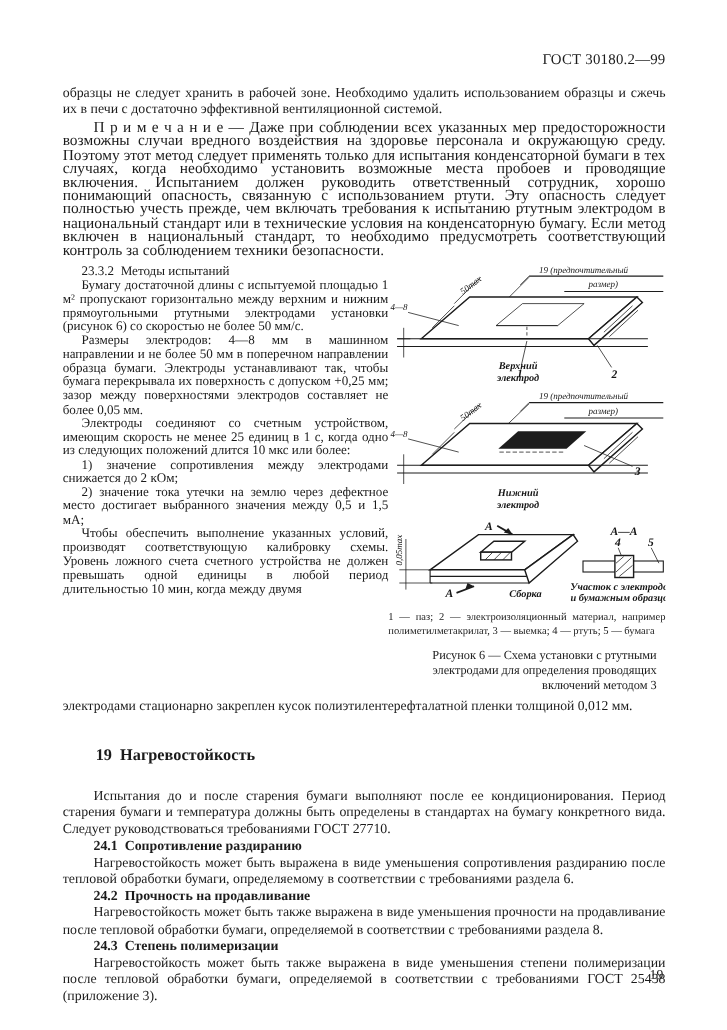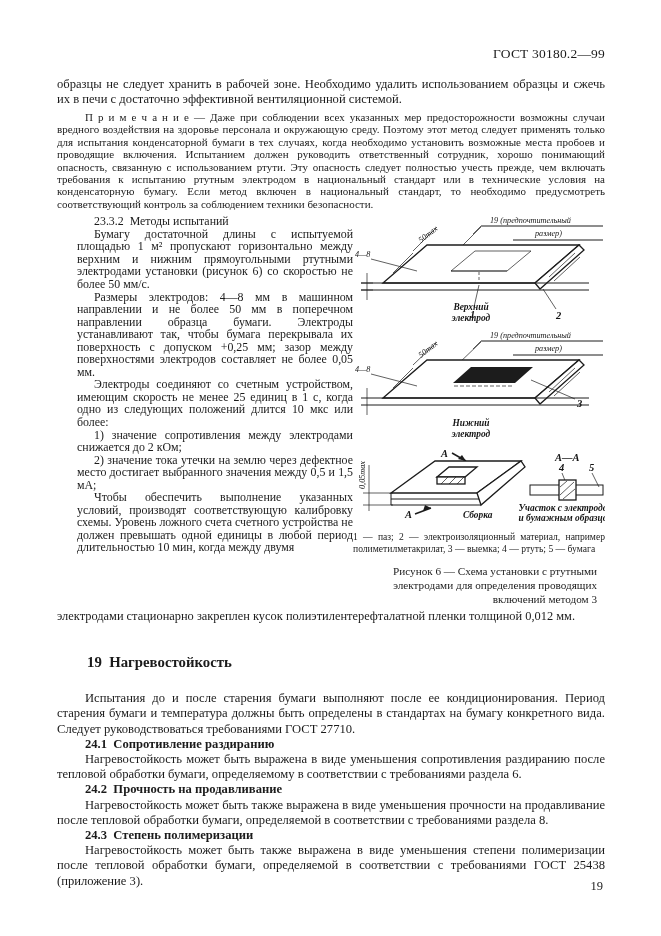--- a/index.html
+++ b/index.html
@@ -5,23 +5,23 @@
   * { margin:0; padding:0; box-sizing:border-box; }
   html,body { background:#fff; }
   body {
     width:661px; height:936px; overflow:hidden;
     font-family:"Liberation Serif", serif;
     color:#1b1b1b;
   }
   .page { position:relative; width:661px; height:936px; padding:46px 56px 0 57px; background:#fff; }
   .doc-header { text-align:right; font-weight:normal; font-size:13.5px; letter-spacing:.2px; margin-bottom:15px; }
   .body-p { font-size:12.6px; line-height:15px; text-align:justify; }
-  .note { font-size:11px; line-height:12.4px; text-align:justify; text-indent:28px; margin-top:4px; }
+  .note { font-size:14px; line-height:12.4px; text-align:justify; text-indent:28px; margin-top:4px; }
   .columns { display:flex; margin-top:5px; }
-  .col-text { width:296px; font-size:11.9px; line-height:12.55px; text-align:justify;margin-left:20px; }
+  .col-text { width:296px; font-size:11.9px; line-height:12.55px; text-align:justify; }
   .col-text p { text-indent:17px; }
   .col-fig { width:252px; padding-left:0; }
   .fig-legend { font-size:9.6px; line-height:11.6px; text-align:justify; margin-top:8px; }
   .fig-caption { font-size:11.2px; line-height:13.6px; text-align:right; margin:11px auto 0; width:236px; }
   .continuation { font-size:12.4px; line-height:15px; margin-top:3px; }
   .sec-heading { font-size:14.8px; font-weight:bold; margin:30px 0 20px 30px; }
   .sub-p { font-size:12.6px; line-height:15.2px; text-align:justify; text-indent:28px; }
   .sub-h { font-size:12.6px; line-height:15.2px; font-weight:bold; text-indent:28px; }
   .page-number { position:absolute; right:58px; top:879px; font-size:12.5px; }
   svg { display:block; }

